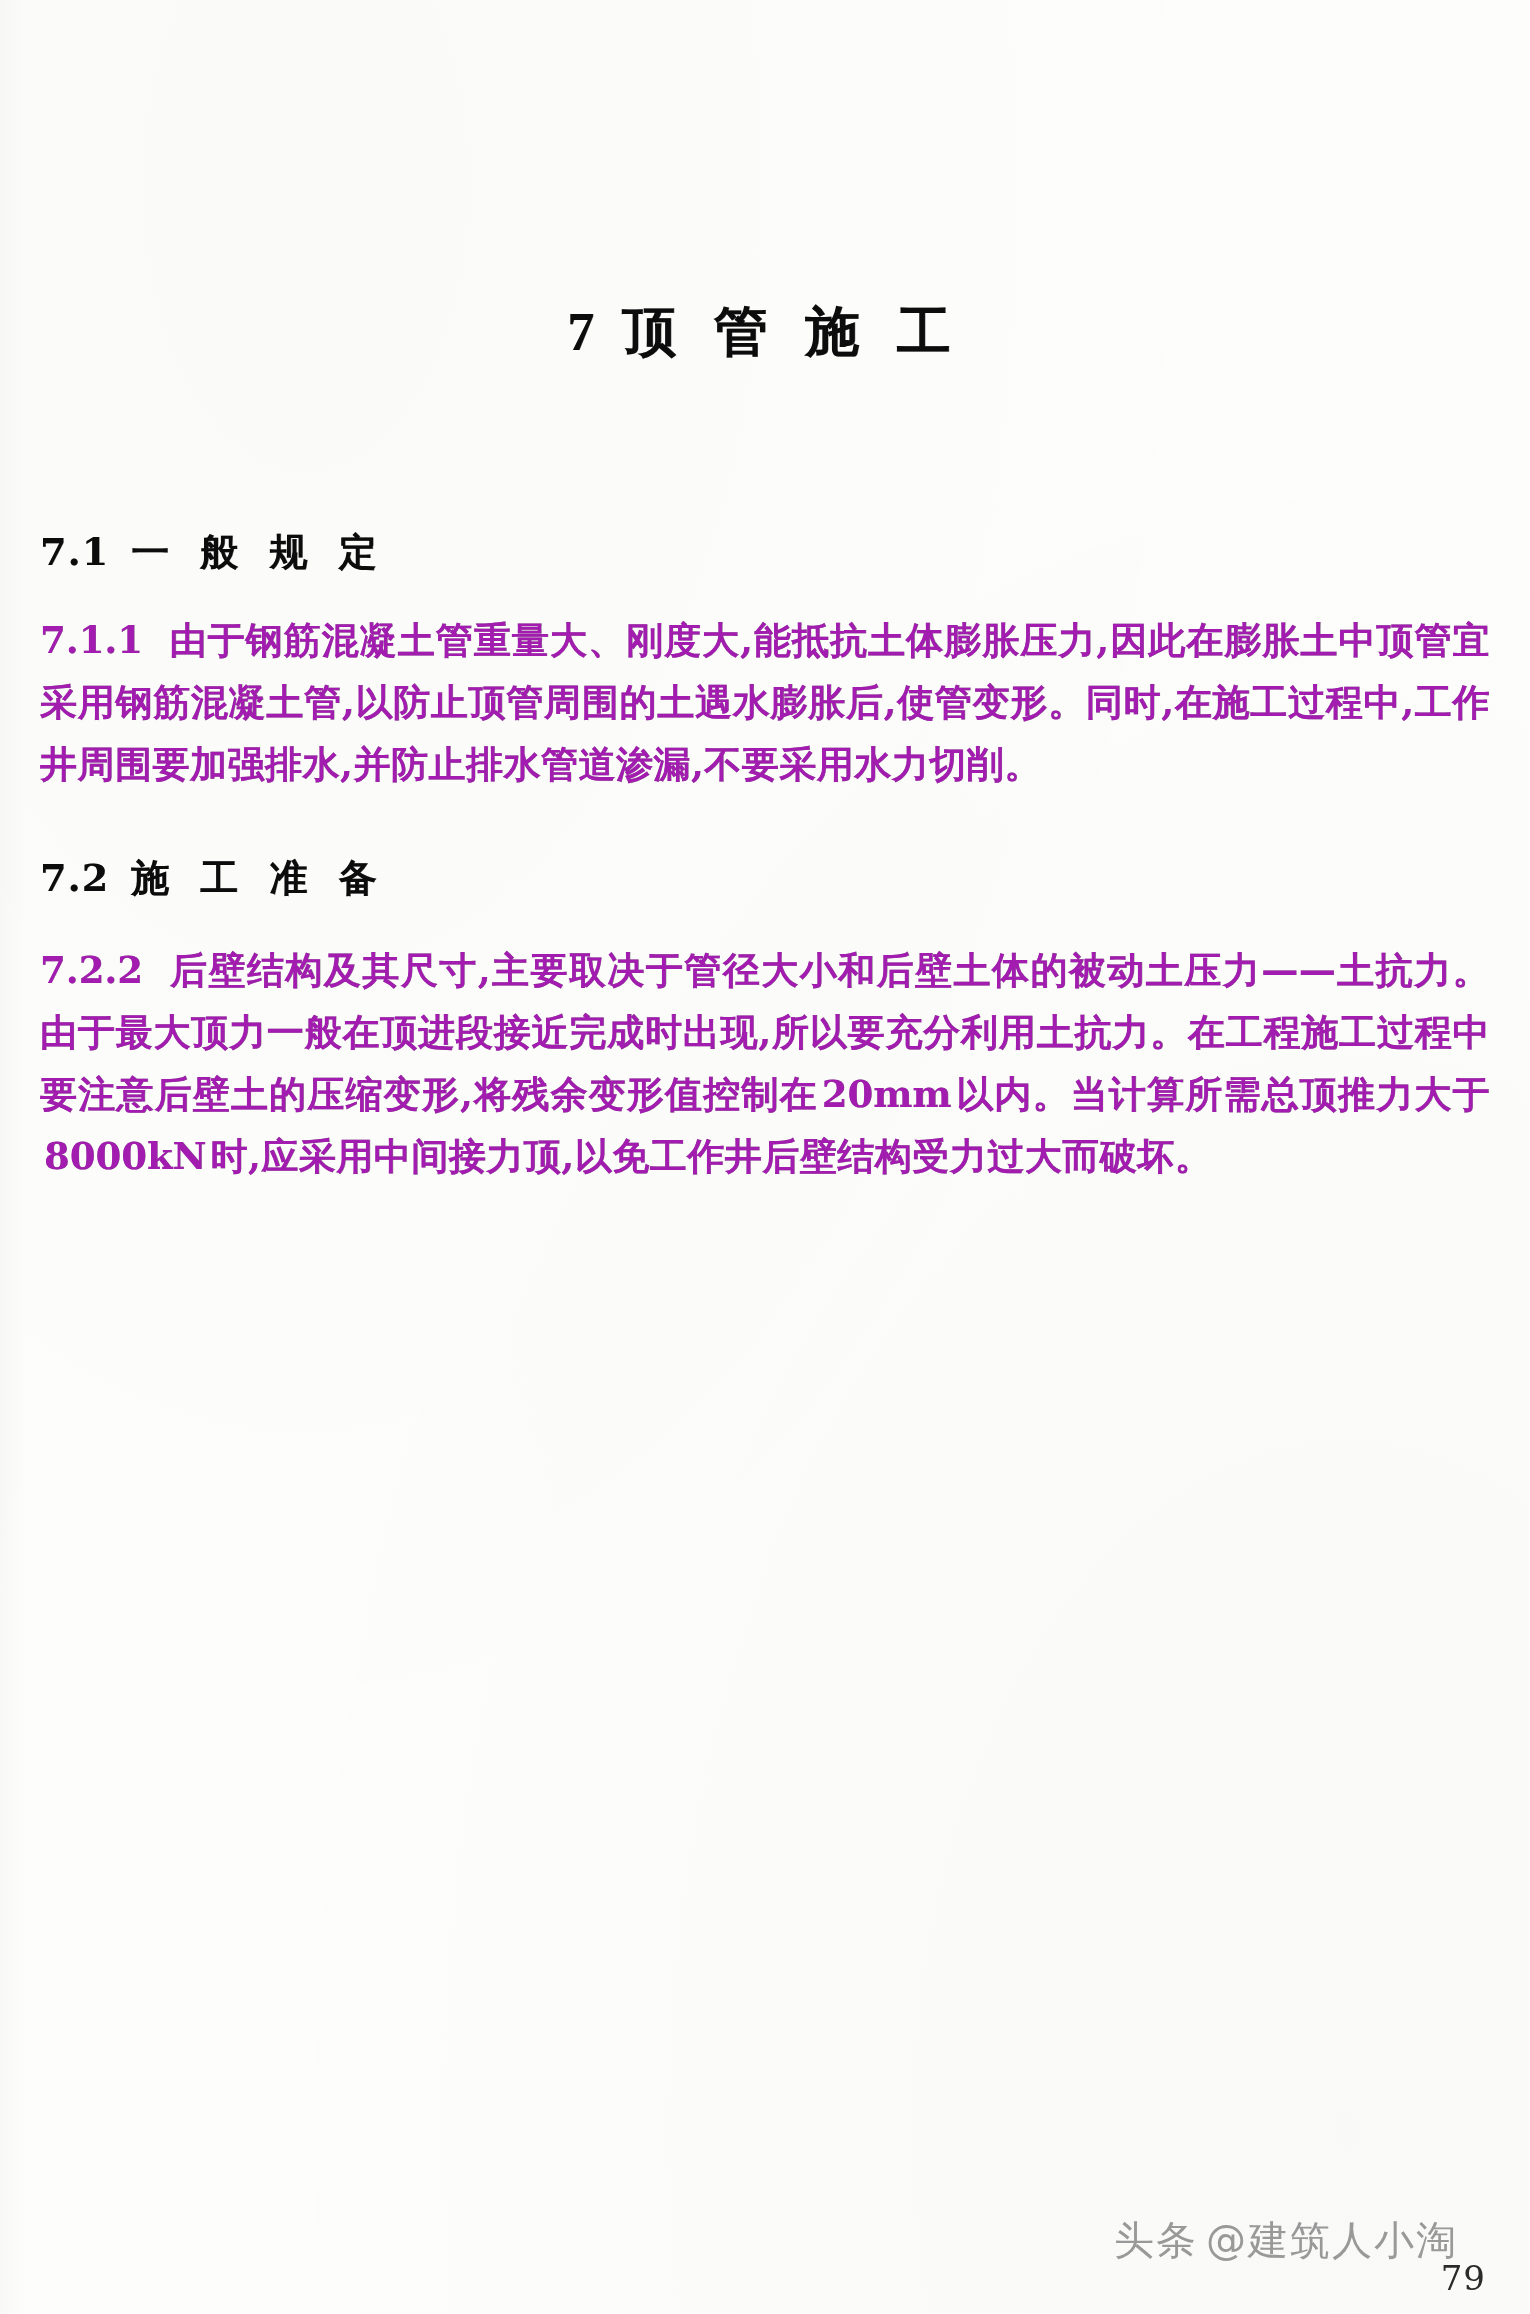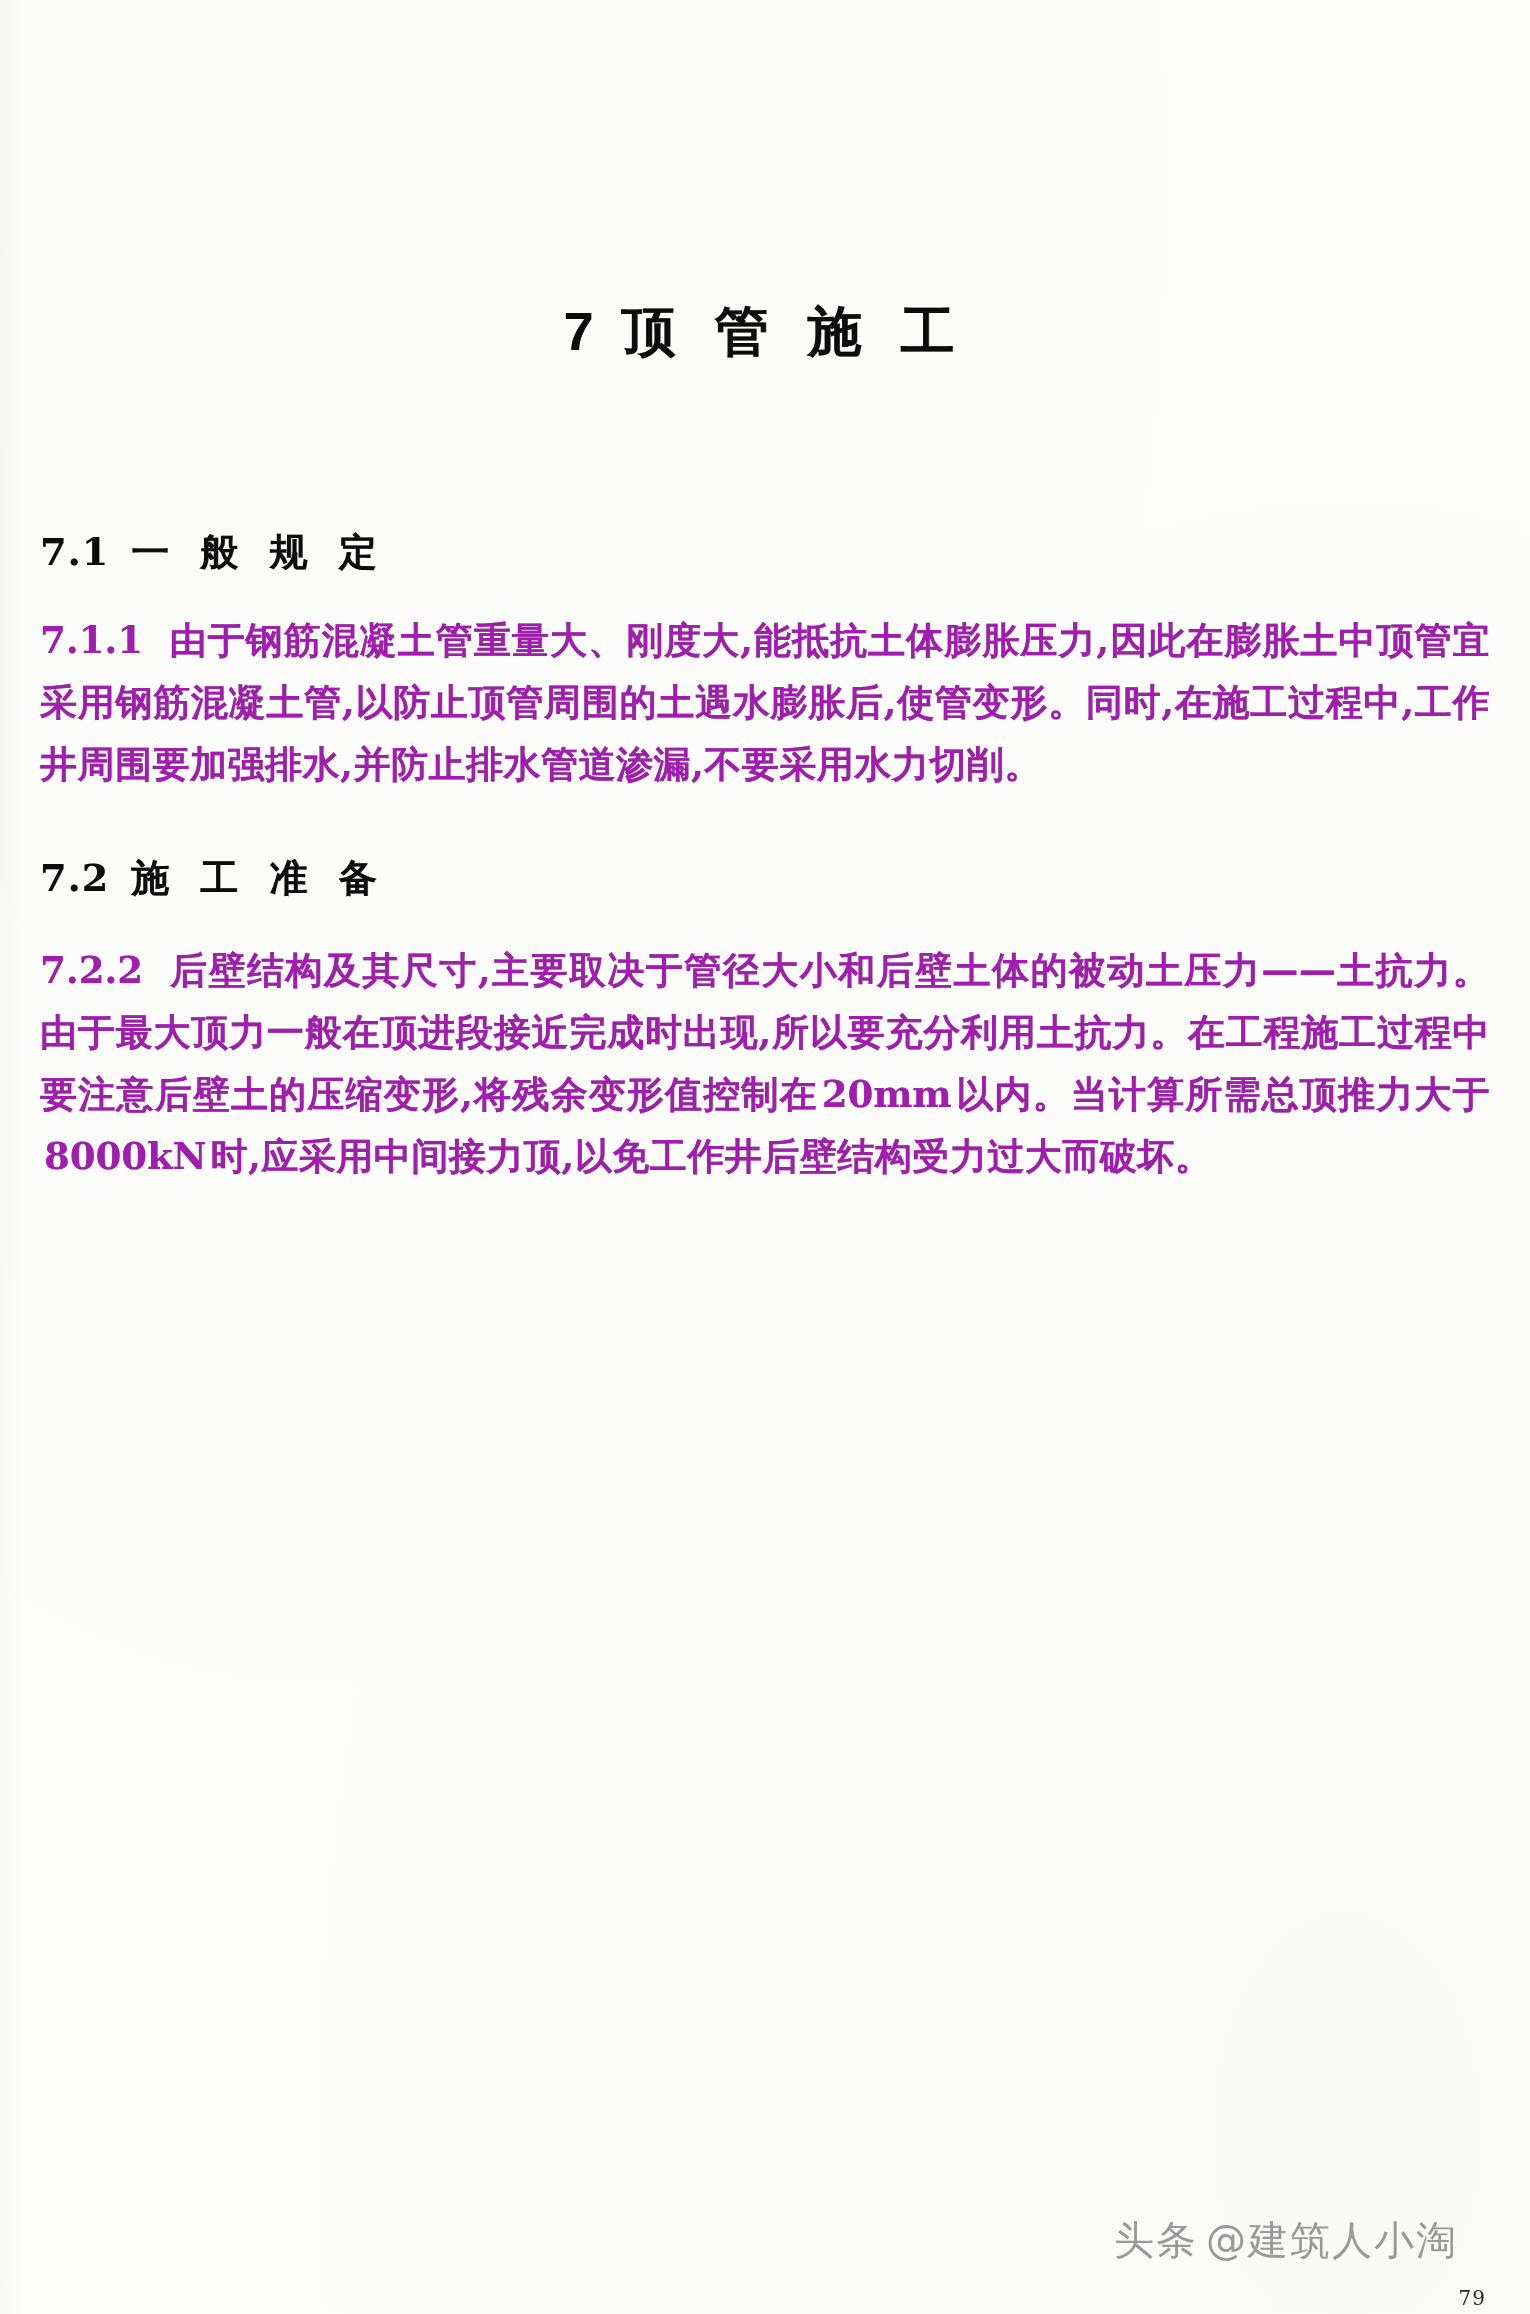--- a/index.html
+++ b/index.html
@@ -37,21 +37,21 @@
     height: 2314px;
   }
   .chapter-title {
     text-align: center;
     font-size: 54px;
     font-weight: bold;
     letter-spacing: 12px;
     color: #0c0c0c;
     margin: 0;
     padding-top: 296px;
-    font-family: Liberation Sans, sans-serif;
+    font-family: Liberation Serif, serif;
     text-shadow: 0.4px 0 0 rgba(0,0,0,0.55);
   }
   .chapter-title .num {
     letter-spacing: 0px;
     margin-right: 28px;
   }
   .section-head {
     text-align: left;
     font-size: 38px;
     font-weight: bold;
@@ -98,22 +98,22 @@
     letter-spacing: 2px;
     display: flex;
     align-items: center;
     gap: 8px;
     font-family: "DejaVu Sans", "Liberation Sans", sans-serif;
     opacity: 0.88;
   }
   .page-number {
     position: absolute;
     right: 44px;
-    bottom: 4px;
-    font-size: 20px;
+    bottom: 16px;
+    font-size: 34px;
     color: #2a2a2a;
     font-family: "DejaVu Serif", "Liberation Serif", serif;
     letter-spacing: 1px;
   }
 </style>
 </head>
 <body>
 
 <div class="page">
   <div class="scan-tint"></div>

